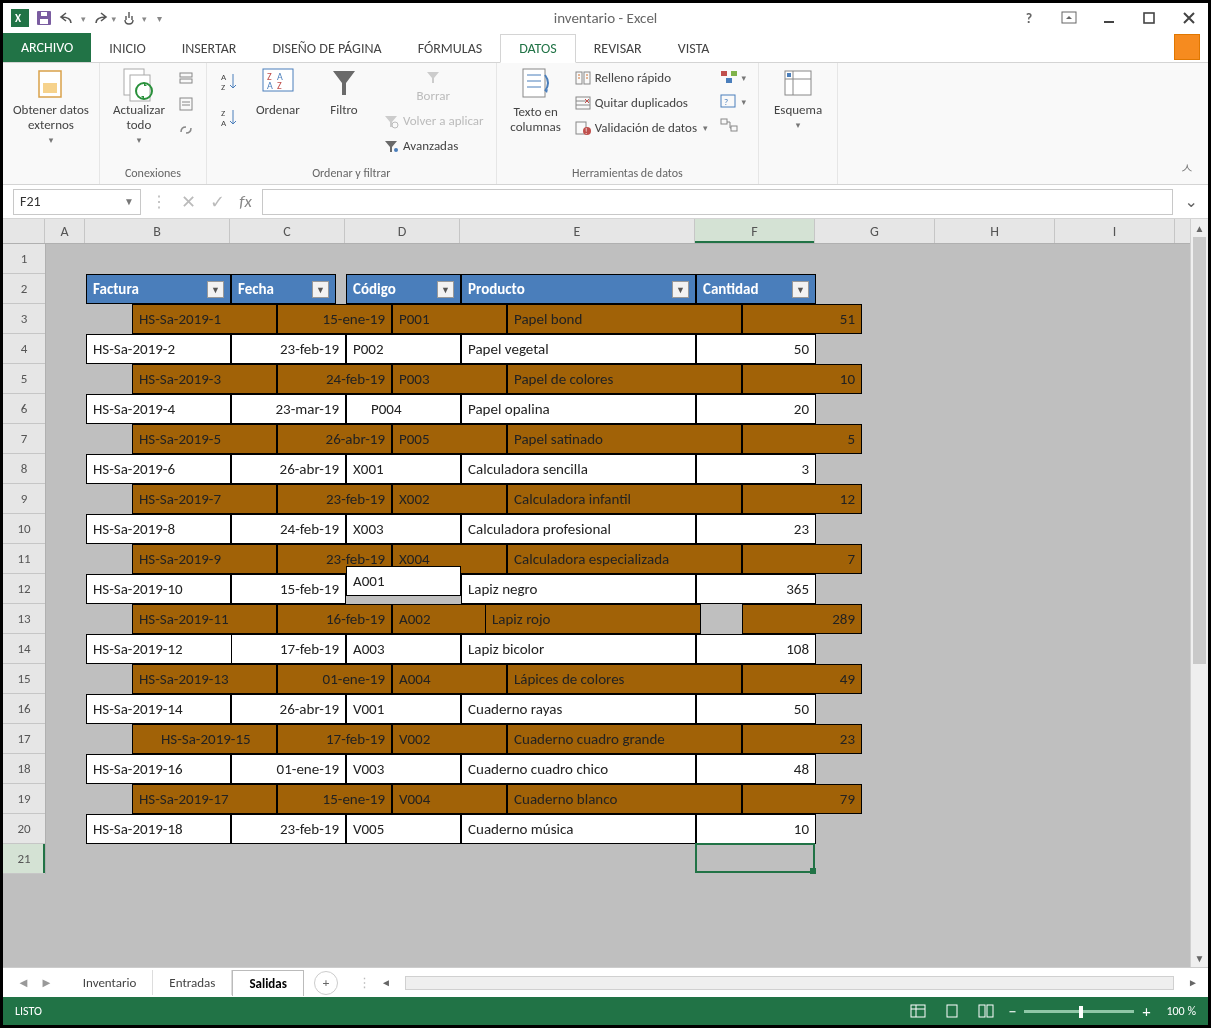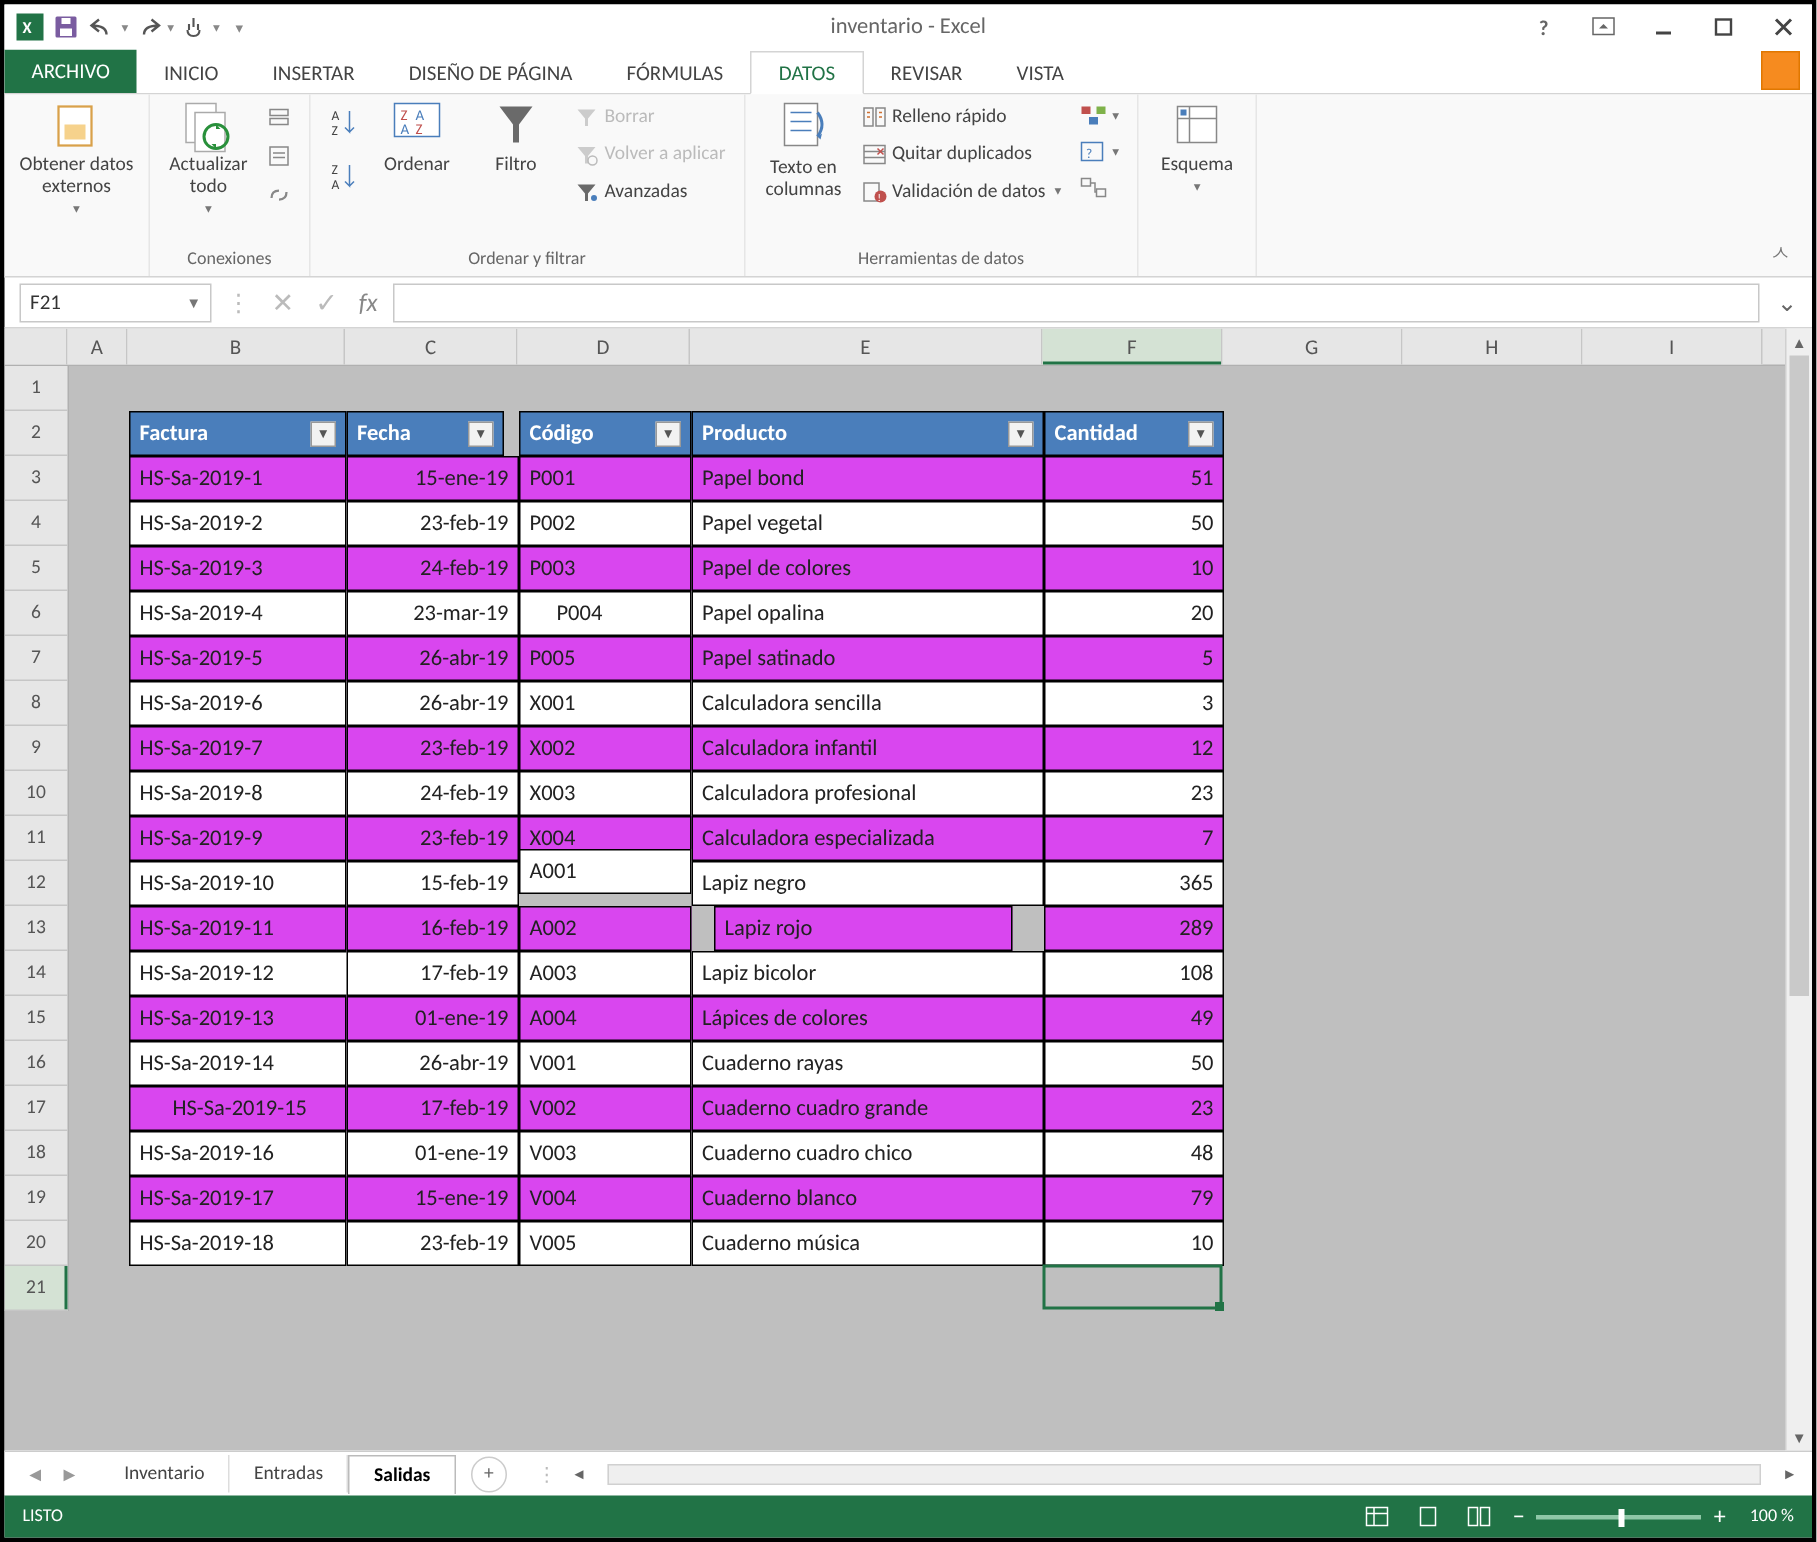--- a/index.html
+++ b/index.html
@@ -48,21 +48,21 @@
 .cols { display:flex; background:#e6e6e6; border-bottom:1px solid #b0b0b0; position:sticky; top:0; }
 .colh { height:24px; border-right:1px solid #c6c6c6; display:flex; align-items:center; justify-content:center; color:#555; font-size:14px; background:#e6e6e6; }
 .colh.sel { background:#d4e2d4; box-shadow:inset 0 -2px 0 #217346; }
 .rowh { background:#e6e6e6; border-right:1px solid #b0b0b0; }
 .rh { height:30px; border-bottom:1px solid #c6c6c6; display:flex; align-items:center; justify-content:center; color:#555; font-size:13px; width:42px; }
 .rh.sel { background:#d4e2d4; box-shadow:inset -2px 0 0 #217346; }
 .body { position:relative; background:#bfbfbf; }
 .hdrcell { background:#4a7ebb; color:#fff; font-weight:bold; border:1px solid #000; height:30px; display:flex; align-items:center; padding:0 6px; font-size:15px; position:absolute; }
 .hdrcell .fbtn2 { margin-left:auto; width:17px; height:17px; background:#f2f2f2; border:1px solid #999; display:flex; align-items:center; justify-content:center; font-size:9px; color:#555; }
 .dcell { border:1px solid #000; height:30px; display:flex; align-items:center; padding:0 6px; font-size:15px; color:#222; position:absolute; background:#fff; }
-.dcell.band { background:#d946ef; }
+.dcell.band { background:#a16207;margin-left:46px; }
 .dcell.num { justify-content:flex-end; }
 .sel-cell { position:absolute; border:2px solid #217346; pointer-events:none; }
 .sel-handle { position:absolute; width:6px; height:6px; background:#217346; right:-3px; bottom:-3px; }
 
 .vscroll { width:18px; background:#efefef; border-left:1px solid #d0d0d0; display:flex; flex-direction:column; }
 .vscroll .arr { height:18px; display:flex; align-items:center; justify-content:center; color:#666; font-size:10px; }
 .vscroll .track { flex:1; position:relative; }
 .vscroll .thumb { position:absolute; top:0; left:2px; right:2px; height:60%; background:#c9c9c9; }
 
 
@@ -245,21 +245,21 @@
             </svg>
           <span>Ordenar</span>
         </div>
         <div class="rbtn rbtn-lg">
           <svg width="30" height="34">
               <path d="M4 4 h22 l-9 12 v12 h-4 v-12 z" fill="#6a6a6a"></path>
             </svg>
           <span>Filtro</span>
         </div>
         <div class="rcol">
-          <div class="rbtn-row" style="color:#bbb;">
+          <div class="rbtn-row" style="color:#bbb;flex-direction:column;">
               <svg width="16" height="14">
                 <path d="M2 2 h12 l-5 6 v5 h-2 v-5 z" fill="#ccc"></path>
               </svg>
               <span>Borrar</span>
             </div>
           <div class="rbtn-row" style="color:#bbb;">
               <svg width="16" height="14">
                 <path d="M2 2 h12 l-5 6 v5 h-2 v-5 z" fill="#ccc"></path>
                 <circle cx="12" cy="11" r="3" fill="none" stroke="#bbb"></circle>
               </svg>
@@ -480,21 +480,21 @@
             <div class="dcell band" style="left: 415px; top: 300px; width: 235px;">Calculadora especializada</div>
             <div class="dcell band num" style="left: 650px; top: 300px; width: 120px;">7</div>
             <div class="dcell" style="left: 40px; top: 330px; width: 145px;">HS-Sa-2019-10</div>
             <div class="dcell num" style="left: 185px; top: 330px; width: 115px;">15-feb-19</div>
             <div class="dcell" style="left: 300px; top: 322px; width: 115px;">A001</div>
             <div class="dcell" style="left: 415px; top: 330px; width: 235px;">Lapiz negro</div>
             <div class="dcell num" style="left: 650px; top: 330px; width: 120px;">365</div>
             <div class="dcell band" style="left: 40px; top: 360px; width: 145px;">HS-Sa-2019-11</div>
             <div class="dcell band num" style="left: 185px; top: 360px; width: 115px;">16-feb-19</div>
             <div class="dcell band" style="left: 300px; top: 360px; width: 115px;">A002</div>
-            <div class="dcell band" style="left: 430px; top: 360px; width: 199px;">Lapiz rojo</div>
+            <div class="dcell band" style="left: 393px; top: 360px; width: 216px;">Lapiz rojo</div>
             <div class="dcell band num" style="left: 650px; top: 360px; width: 120px;">289</div>
             <div class="dcell" style="left: 40px; top: 390px; width: 161px;">HS-Sa-2019-12</div>
             <div class="dcell num" style="left: 185px; top: 390px; width: 115px;">17-feb-19</div>
             <div class="dcell" style="left: 300px; top: 390px; width: 115px;">A003</div>
             <div class="dcell" style="left: 415px; top: 390px; width: 235px;">Lapiz bicolor</div>
             <div class="dcell num" style="left: 650px; top: 390px; width: 120px;">108</div>
             <div class="dcell band" style="left: 40px; top: 420px; width: 145px;">HS-Sa-2019-13</div>
             <div class="dcell band num" style="left: 185px; top: 420px; width: 115px;">01-ene-19</div>
             <div class="dcell band" style="left: 300px; top: 420px; width: 115px;">A004</div>
             <div class="dcell band" style="left: 415px; top: 420px; width: 235px;">Lápices de colores</div>

